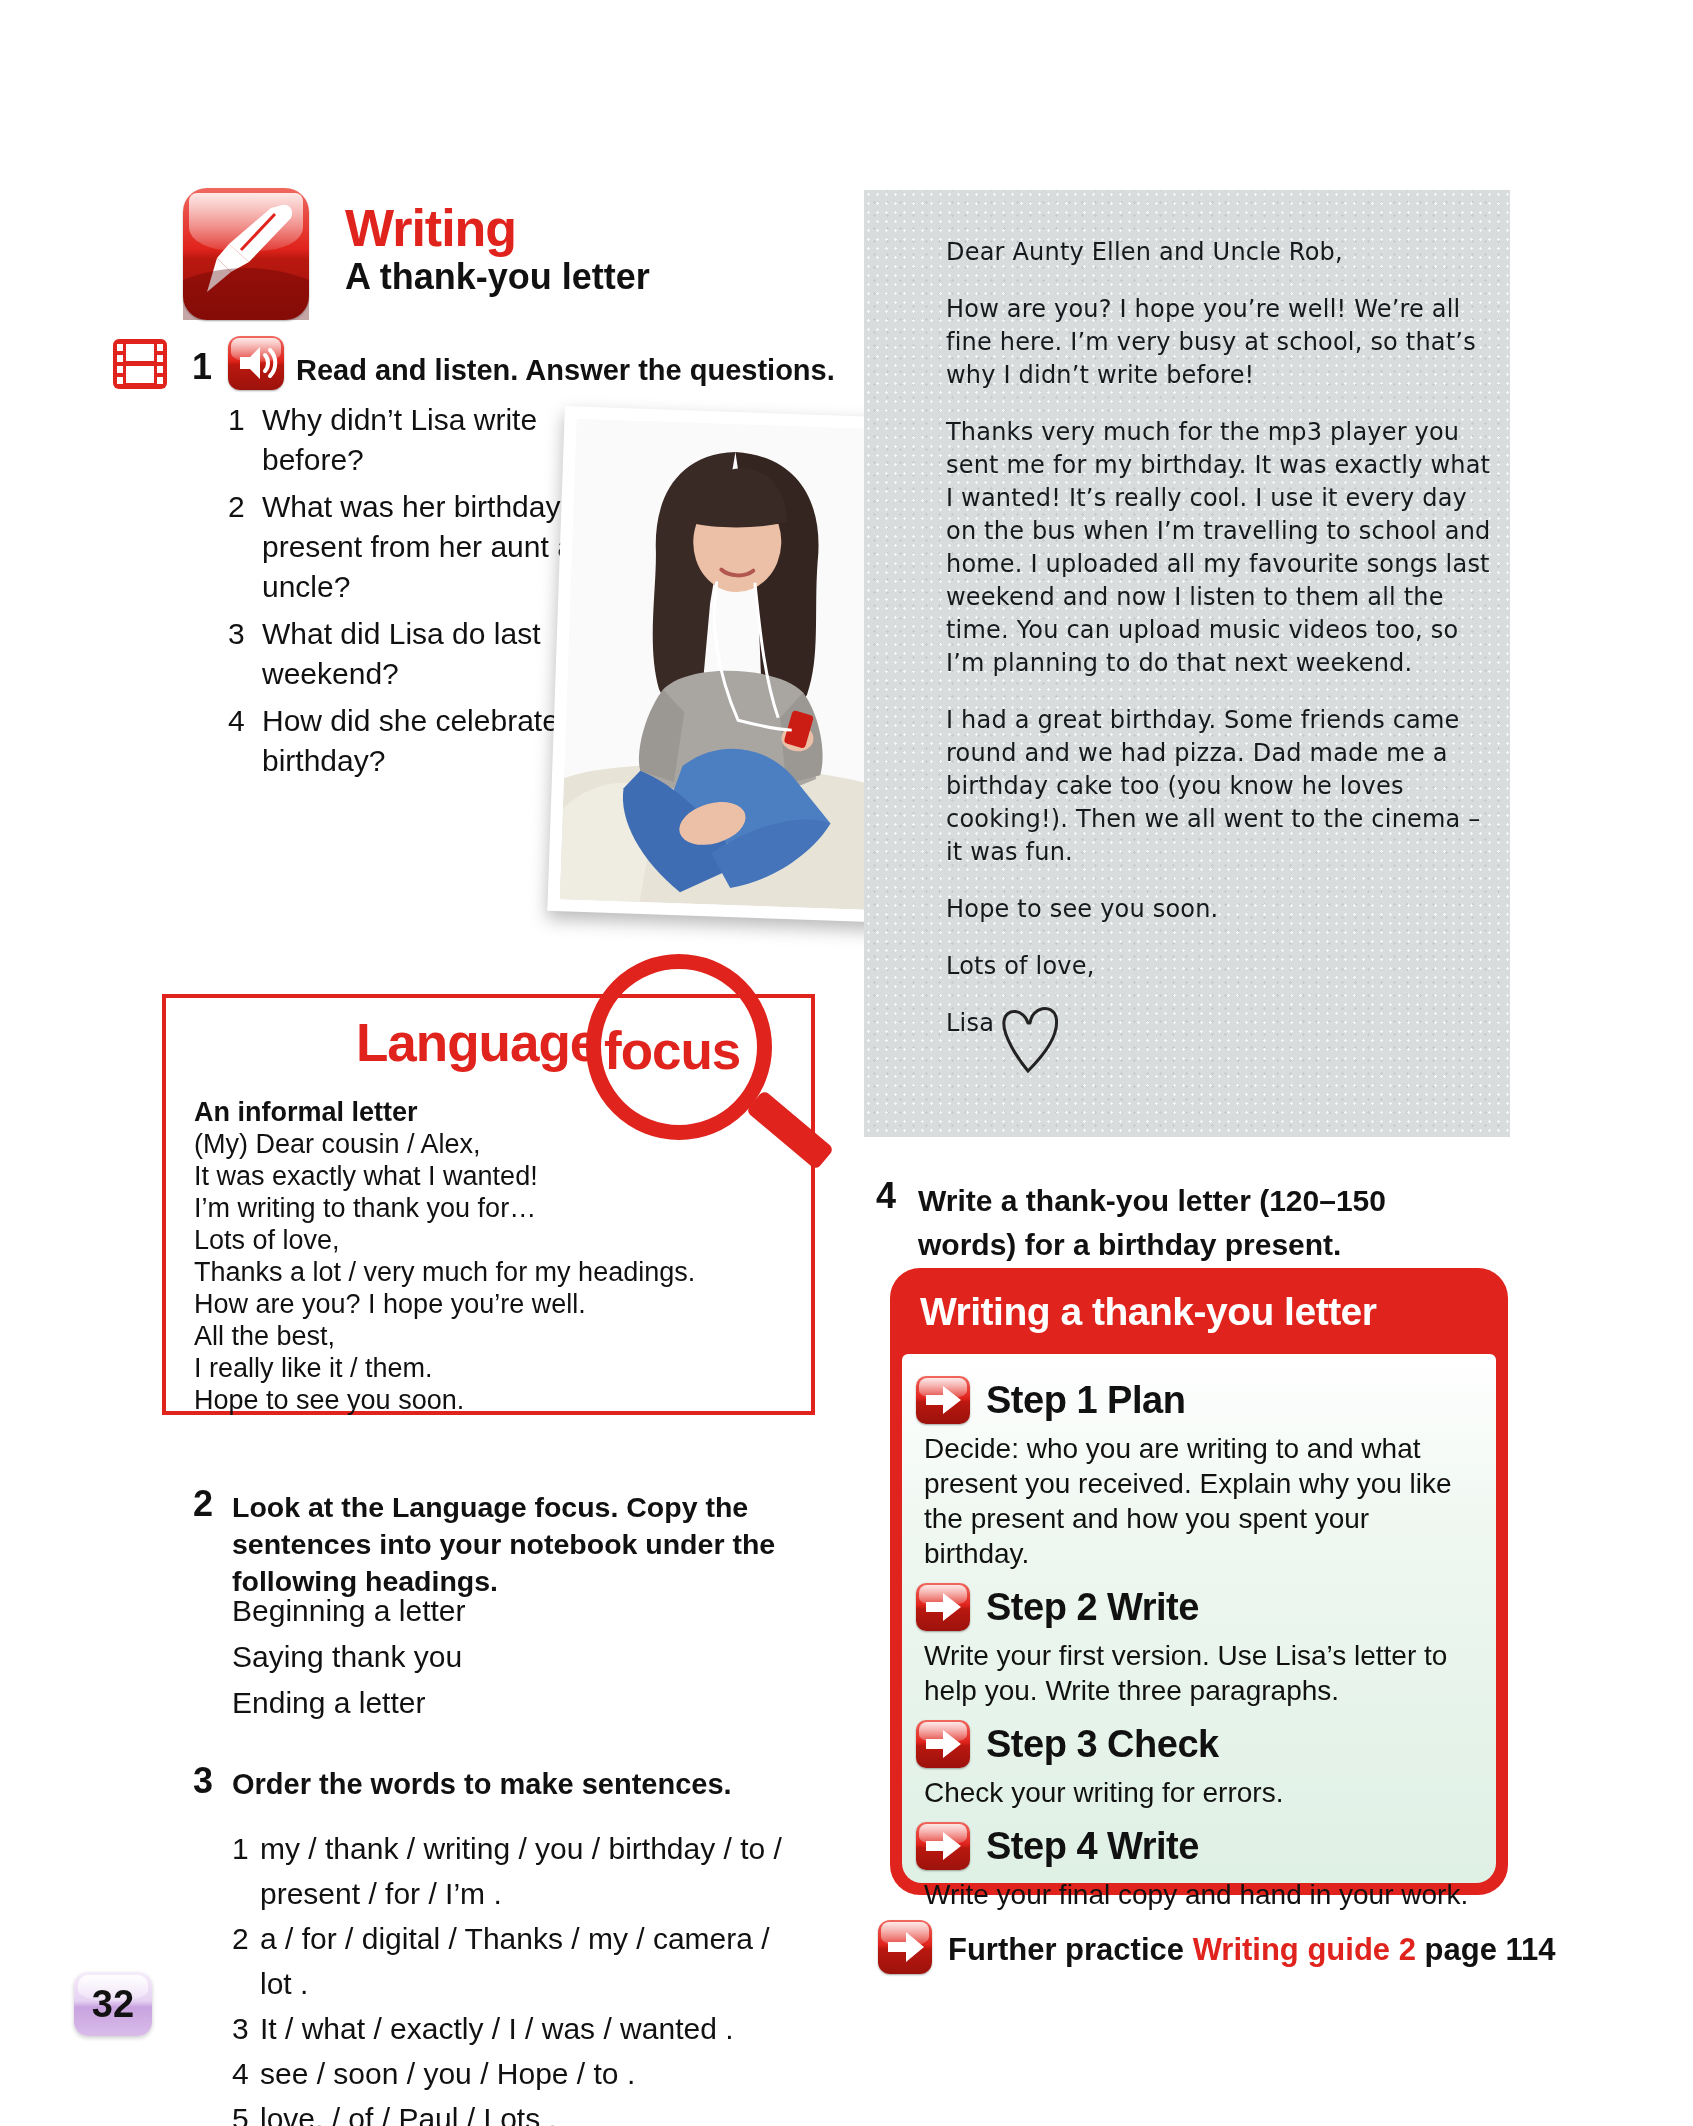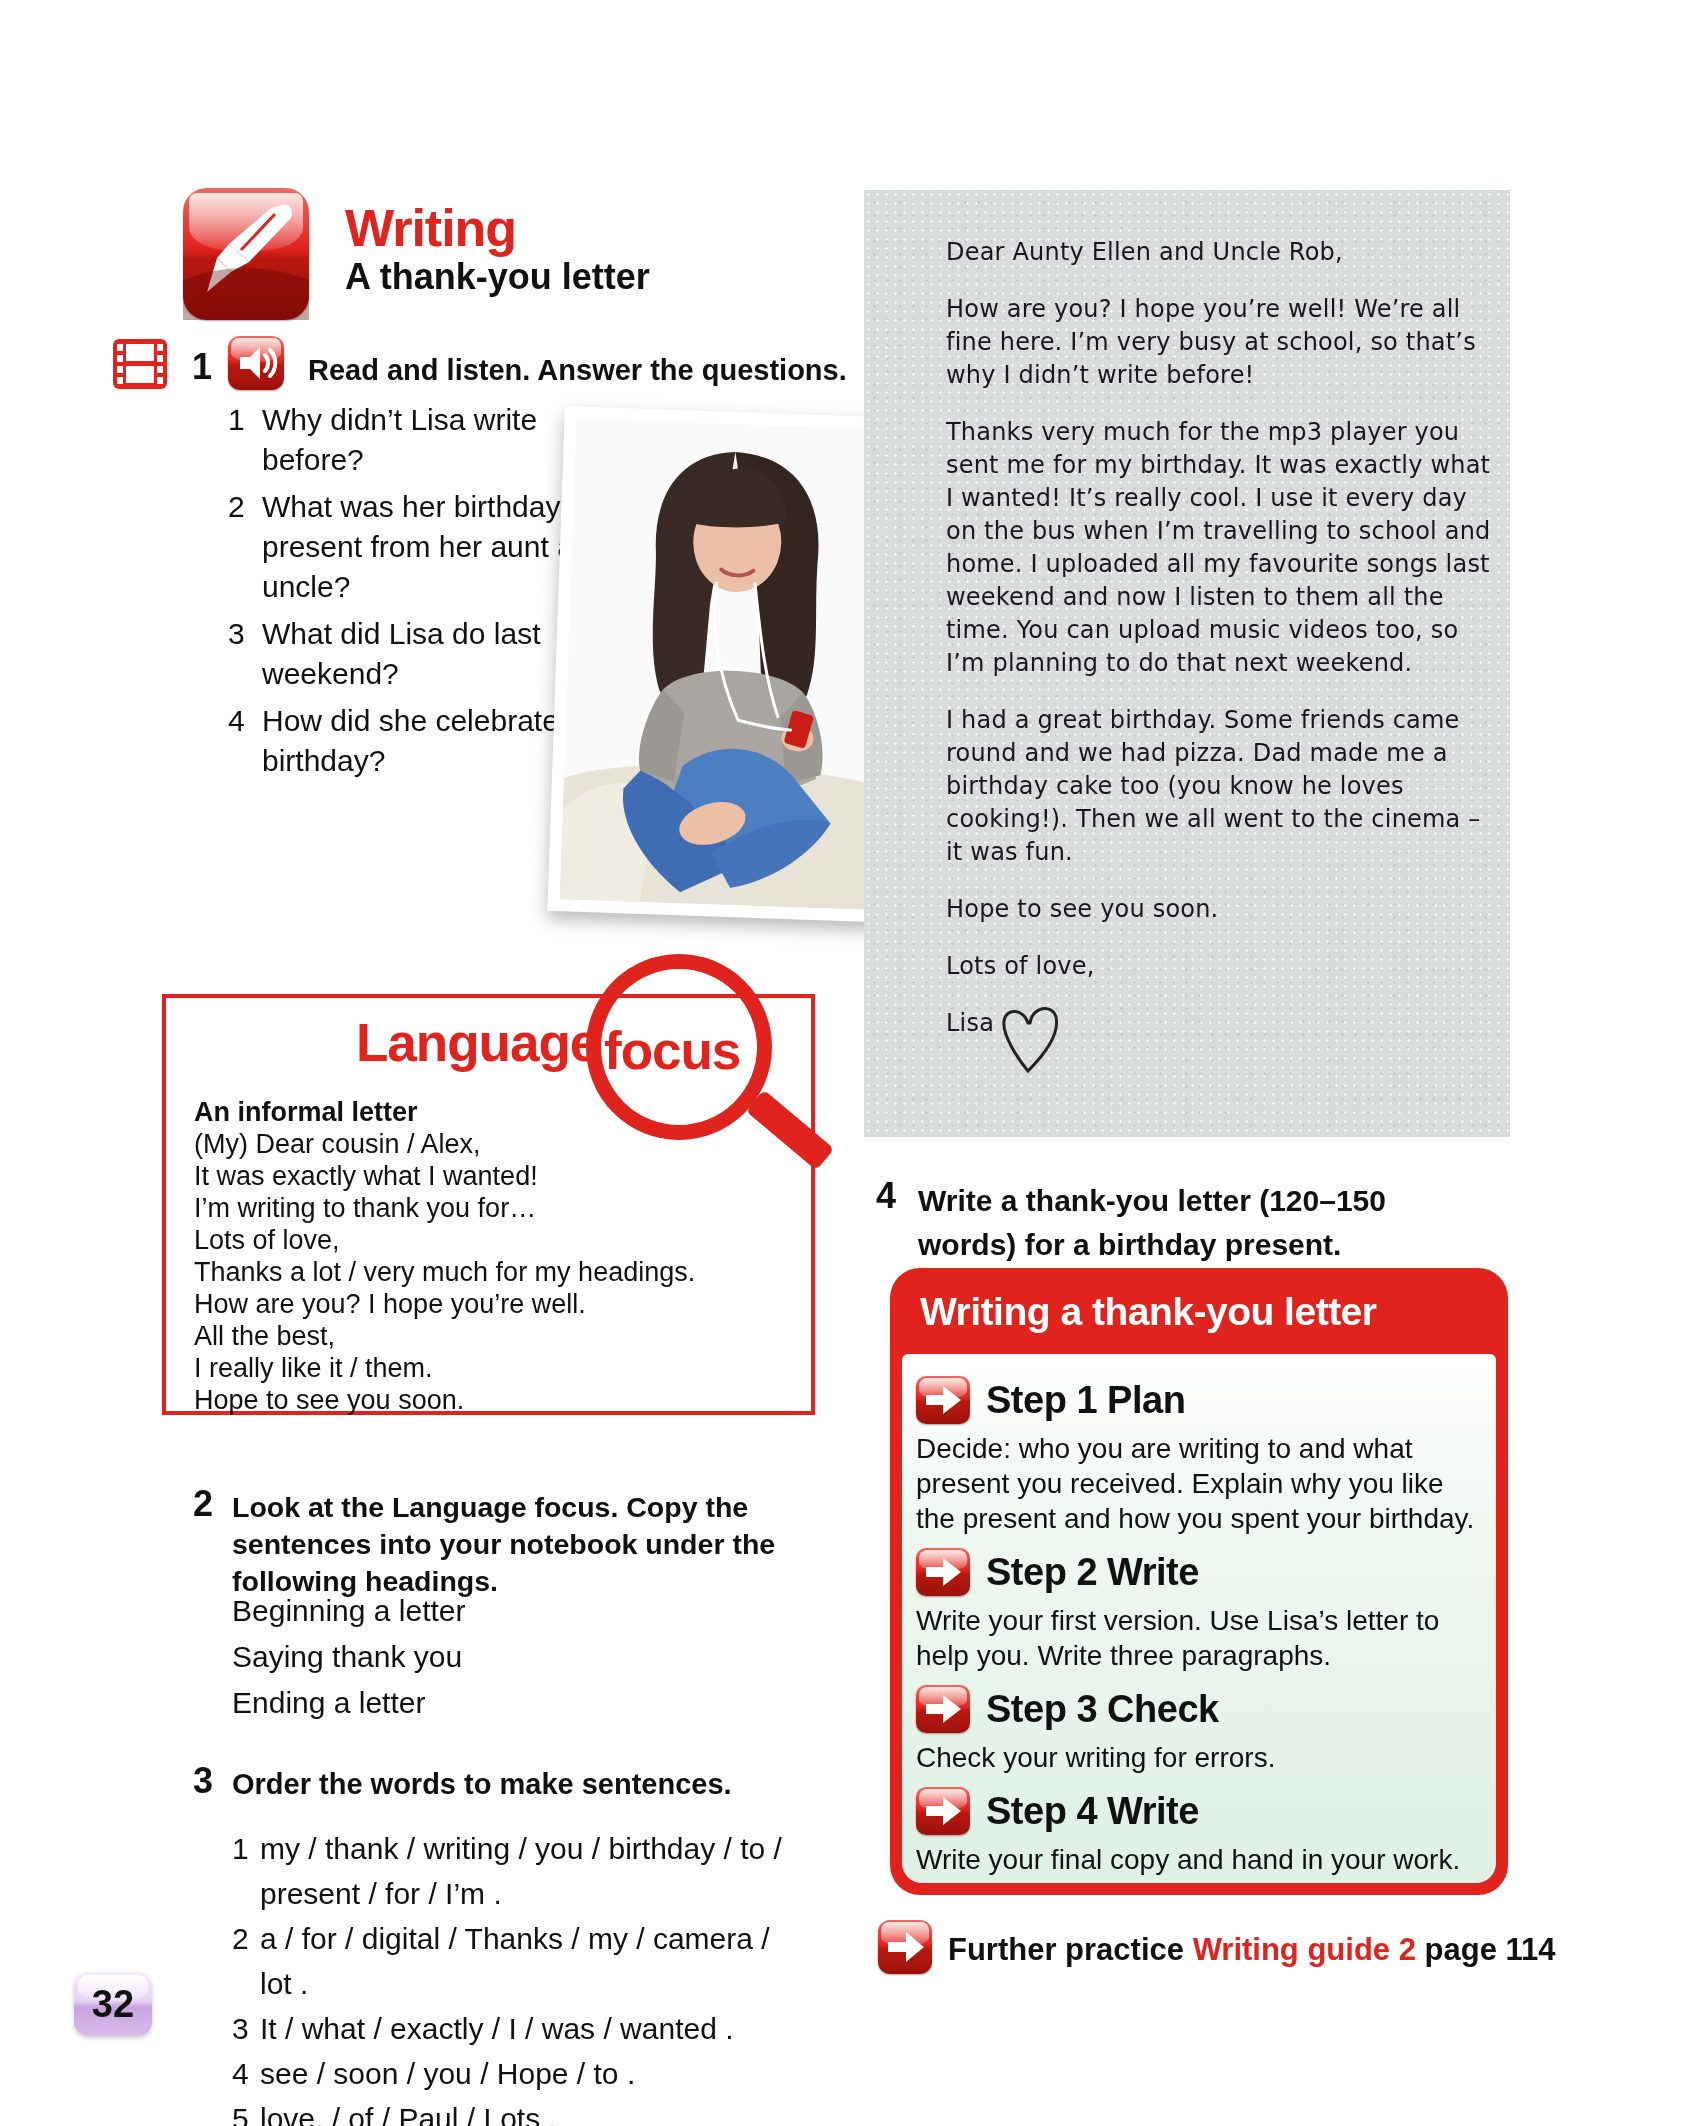--- a/index.html
+++ b/index.html
@@ -68,21 +68,21 @@
   .ex3-row .t{margin-left:2px;width:545px;}
 
   
   .guide{left:890px;top:1268px;width:618px;height:627px;background:#e0231c;border-radius:30px;}
   .guide-title{position:absolute;left:30px;top:22px;font-size:39px;font-weight:bold;color:#fff;letter-spacing:-.5px;}
   .guide-body{position:absolute;left:12px;right:12px;top:86px;bottom:12px;border-radius:6px 6px 20px 20px;
               background:linear-gradient(180deg,#ffffff 0%,#eef7f0 35%,#dff0e5 100%);padding:10px 18px 0 14px;box-sizing:border-box;}
   .step-head{display:flex;align-items:center;margin-top:12px;}
   .step-icon{position:relative;width:54px;height:48px;flex:none;border-radius:10px;}
   .step-title{margin-left:16px;font-size:38px;font-weight:bold;color:#111;letter-spacing:-.5px;}
-  .step-desc{margin:7px 0 4px 0;font-size:28px;line-height:35px;color:#111;}
+  .step-desc{margin:7px 0 4px 8px;font-size:28px;line-height:35px;color:#111;}
 
   .ex4-wrap{left:876px;top:1175px;width:600px;}
 
   
   .fp-icon{left:878px;top:1920px;width:54px;height:54px;border-radius:12px;}
   .fp-text{left:948px;top:1932px;font-size:31px;font-weight:bold;color:#111;}
   .fp-text .red{color:#e0231c;}
 
   
   .page-badge{left:74px;top:1972px;width:78px;height:64px;border-radius:14px;
@@ -125,21 +125,21 @@
   </svg>
 </div>
 <div class="abs ex-num" style="left:192px;top:346px;">1</div>
 <div class="glossy audio-icon">
   <svg viewBox="0 0 56 54" width="56" height="54">
     <polygon points="12,21 22,21 32,11 32,43 22,33 12,33" fill="#fff"></polygon>
     <path d="M37 19 C41 23 41 31 37 35" stroke="#fff" stroke-width="4" fill="none" stroke-linecap="round"></path>
     <path d="M42 14 C49 21 49 33 42 40" stroke="#fff" stroke-width="4" fill="none" stroke-linecap="round"></path>
   </svg>
 </div>
-<div class="abs ex-instr" style="left:308px;top:352px;width:560px;">Read and listen. Answer the questions.</div>
+<div class="abs ex-instr" style="left:296px;top:352px;width:560px;">Read and listen. Answer the questions.</div>
 <div class="abs q-list" id="q-list">
     <div class="q-row">
       <div class="n">1</div>
       <div class="t">Why didn’t Lisa write before?</div>
     </div>
     <div class="q-row">
       <div class="n">2</div>
       <div class="t">What was her birthday present from her aunt and uncle?</div>
     </div>
     <div class="q-row">

